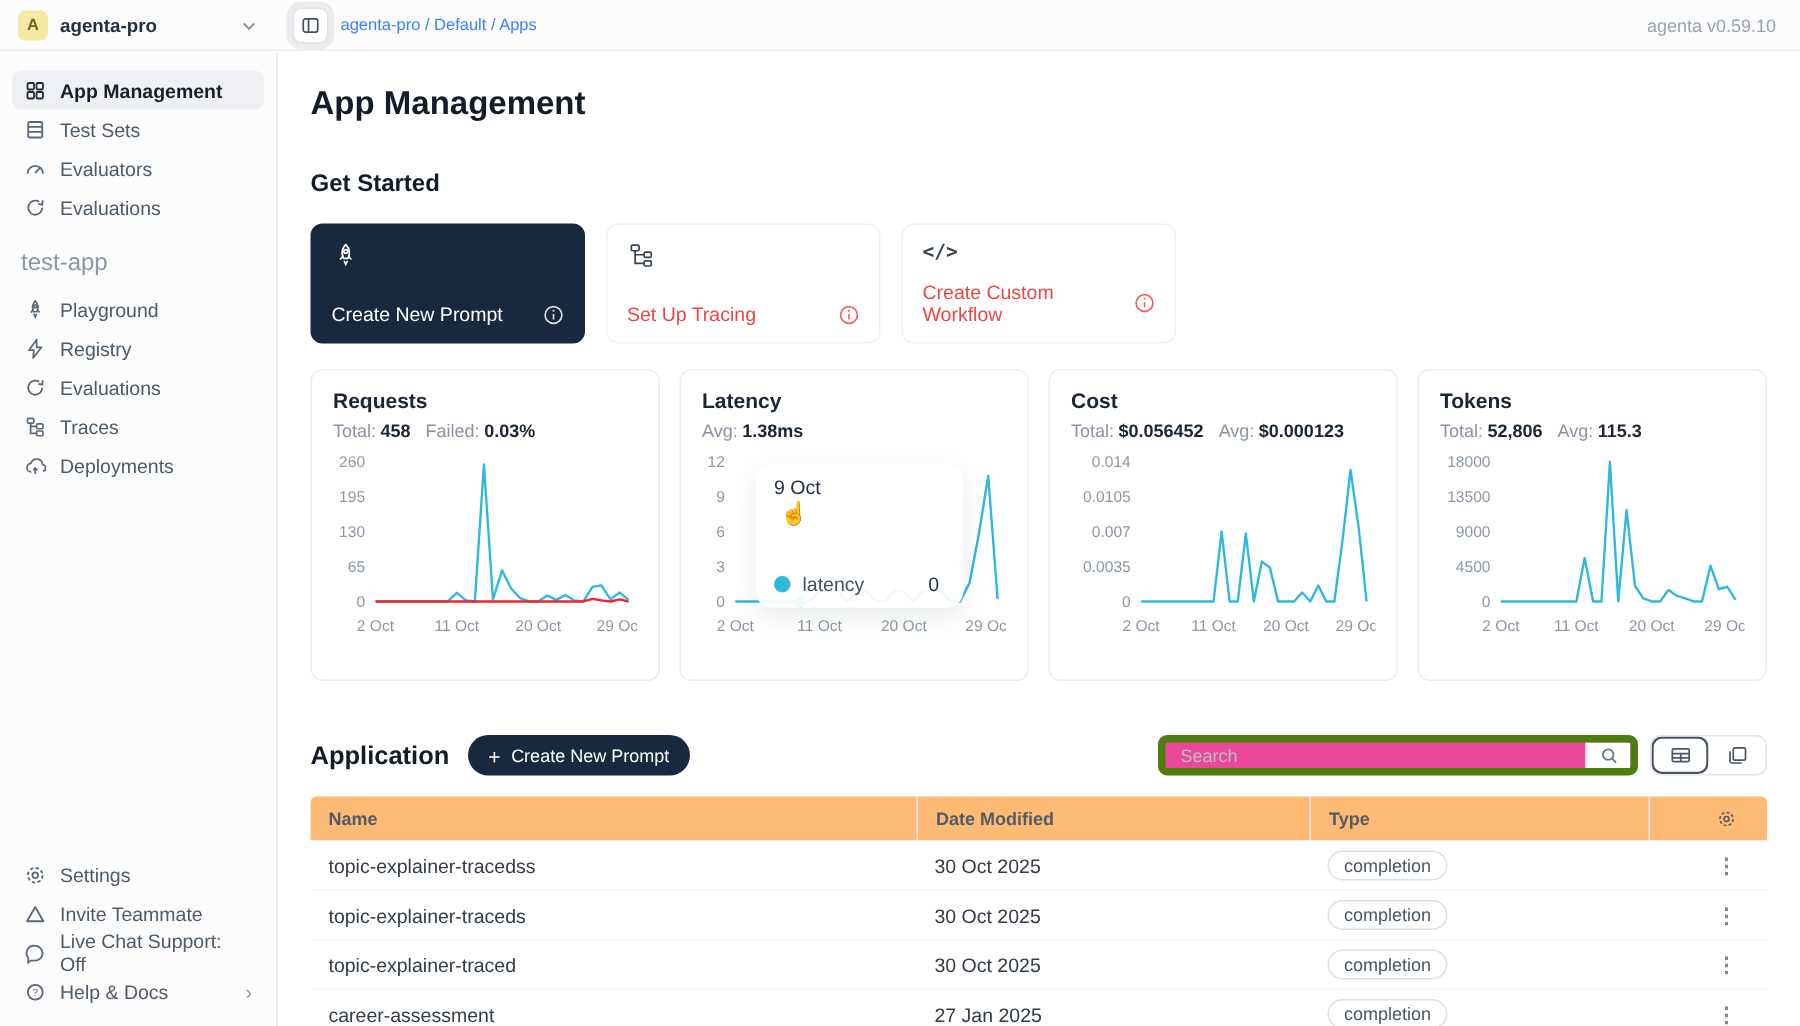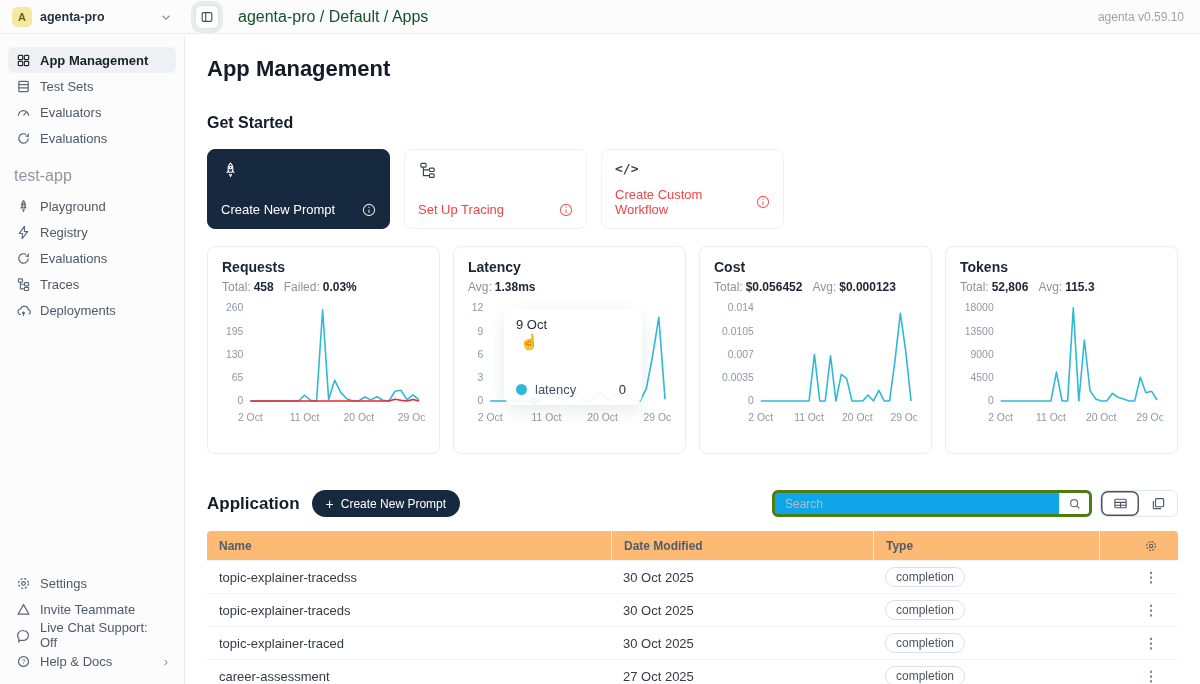--- a/index.html
+++ b/index.html
@@ -12,21 +12,21 @@
   
   .topbar { height:34px; display:flex; align-items:center; border-bottom:1px solid #ececee; background:#fcfcfd; }
   .ws { width:185px; flex:none; display:flex; align-items:center; gap:8px; padding:0 12px; }
   .avatar { width:20px; height:20px; border-radius:5px; background:#f5e8a3; color:#6f611f;
     font-size:11px; font-weight:700; display:flex; align-items:center; justify-content:center; }
   .ws-name { font-size:12.5px; font-weight:600; color:#243042; }
   .ws-chevron { margin-left:auto; color:#8a94a1; }
   .collapse-btn { margin-left:10px; width:24px; height:24px; border:1px solid #e0e2e6; border-radius:6px;
     background:#fff; display:flex; align-items:center; justify-content:center; color:#46505c;
     box-shadow:0 0 0 4px #eaebed; cursor:pointer; }
-  .breadcrumb { font-size:16px; color:#14532d; margin-left:19px; }
+  .breadcrumb { font-size:11px; color:#3b82f6; margin-left:8px; }
   .version { margin-left:auto; padding-right:16px; font-size:12px; color:#9aa3ad; }
   
   .sidebar { position:absolute; top:35px; left:0; bottom:0; width:185px; background:#fcfcfd;
     border-right:1px solid #ececee; display:flex; flex-direction:column; padding:12px 8px 10px; }
   .side-item { display:flex; align-items:center; gap:9px; height:26px; padding:0 8px; border-radius:6px;
     font-size:13px; color:#4d5a68; cursor:pointer; flex:none; }
   .side-item .icn { color:#5b6877; display:flex; flex:none; }
   .side-item.active { background:#eef0f3; color:#18202b; font-weight:600; }
   .side-item.active .icn { color:#222c38; }
   .side-section { font-size:16px; color:#8e97a1; margin:16px 6px 8px; }
@@ -64,22 +64,22 @@
   .tt-cursor { position:absolute; left:16px; top:24px; font-size:15px; color:#5a6470; }
   .tt-row { display:flex; align-items:center; gap:8px; font-size:13px; color:#46505e; }
   .tt-dot { width:11px; height:11px; border-radius:50%; background:#2eb8d9; flex:none; }
   .tt-val { margin-left:auto; color:#242e3c; padding-right:4px; }
   
   .app-row { display:flex; align-items:center; margin-top:36px; }
   .app-title { font-size:17px; font-weight:700; color:#131c28; }
   .create-btn { margin-left:12px; background:#16293e; color:#fff; border:none; border-radius:14px;
     height:27px; padding:0 14px; font-size:12px; font-family:inherit; display:flex; align-items:center; gap:7px; cursor:pointer; }
   .plus { font-size:14px; line-height:1; }
-  .search-box { margin-left:auto; width:320px; height:27px; border:3px solid #4d7c0f; border-radius:6px;
-    background:#0ea5e9; display:flex; align-items:center; overflow:hidden; }
+  .search-box { margin-left:auto; width:320px; height:27px; border:5px solid #4d7c0f; border-radius:6px;
+    background:#ec4899; display:flex; align-items:center; overflow:hidden; }
   .search-box input { flex:1; border:none; outline:none; font-size:12px; padding:0 10px; color:#333;
     font-family:inherit; background:transparent; }
   .search-box input::placeholder { color:#b6bdc6; }
   .search-btn { width:30px; align-self:stretch; border-left:1px solid #e9ebee; display:flex;
     align-items:center; justify-content:center; color:#6b7682; cursor:pointer; background:#fff; }
   .view-toggle { margin-left:8px; display:flex; border:1px solid #e2e5e9; border-radius:7px; height:27px; background:#fff; }
   .vt-btn { width:38px; display:flex; align-items:center; justify-content:center; color:#4c5662; cursor:pointer; border-radius:7px; }
   .vt-btn.active { box-shadow:inset 0 0 0 1.5px #4a5564; }
   
   .table { margin-top:14px; }
@@ -471,20 +471,20 @@
     <div class="trow">
       <div class="col-name">topic-explainer-traced</div>
       <div class="col-date">30 Oct 2025</div>
       <div class="col-type"><span class="type-badge">completion</span></div>
       <div class="col-actions">
           <span class="dots">⋮</span>
         </div>
     </div>
     <div class="trow">
       <div class="col-name">career-assessment</div>
-      <div class="col-date">27 Oct 2025</div>
+      <div class="col-date">27 Jan 2025</div>
       <div class="col-type"><span class="type-badge">completion</span></div>
       <div class="col-actions">
           <span class="dots">⋮</span>
         </div>
     </div>
   </div>
 </div>
 
 </body></html>

